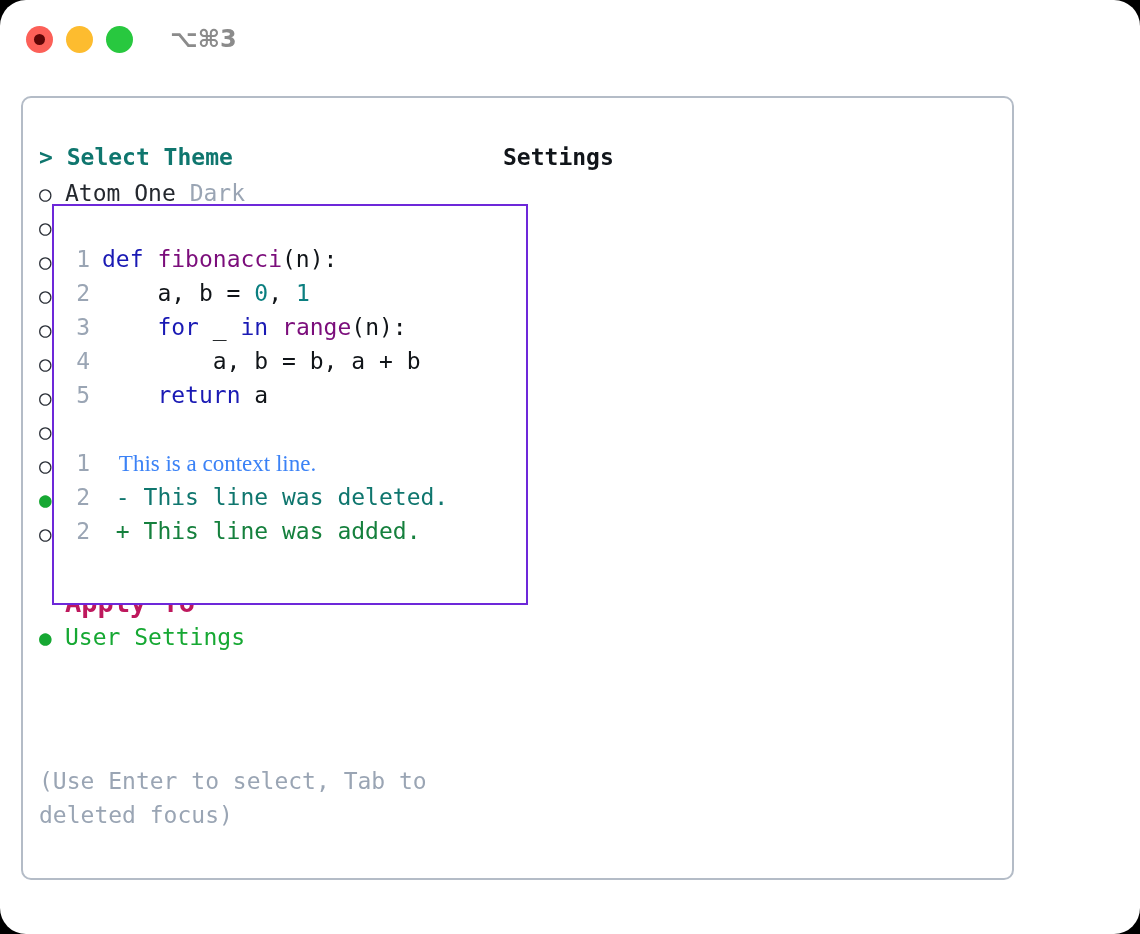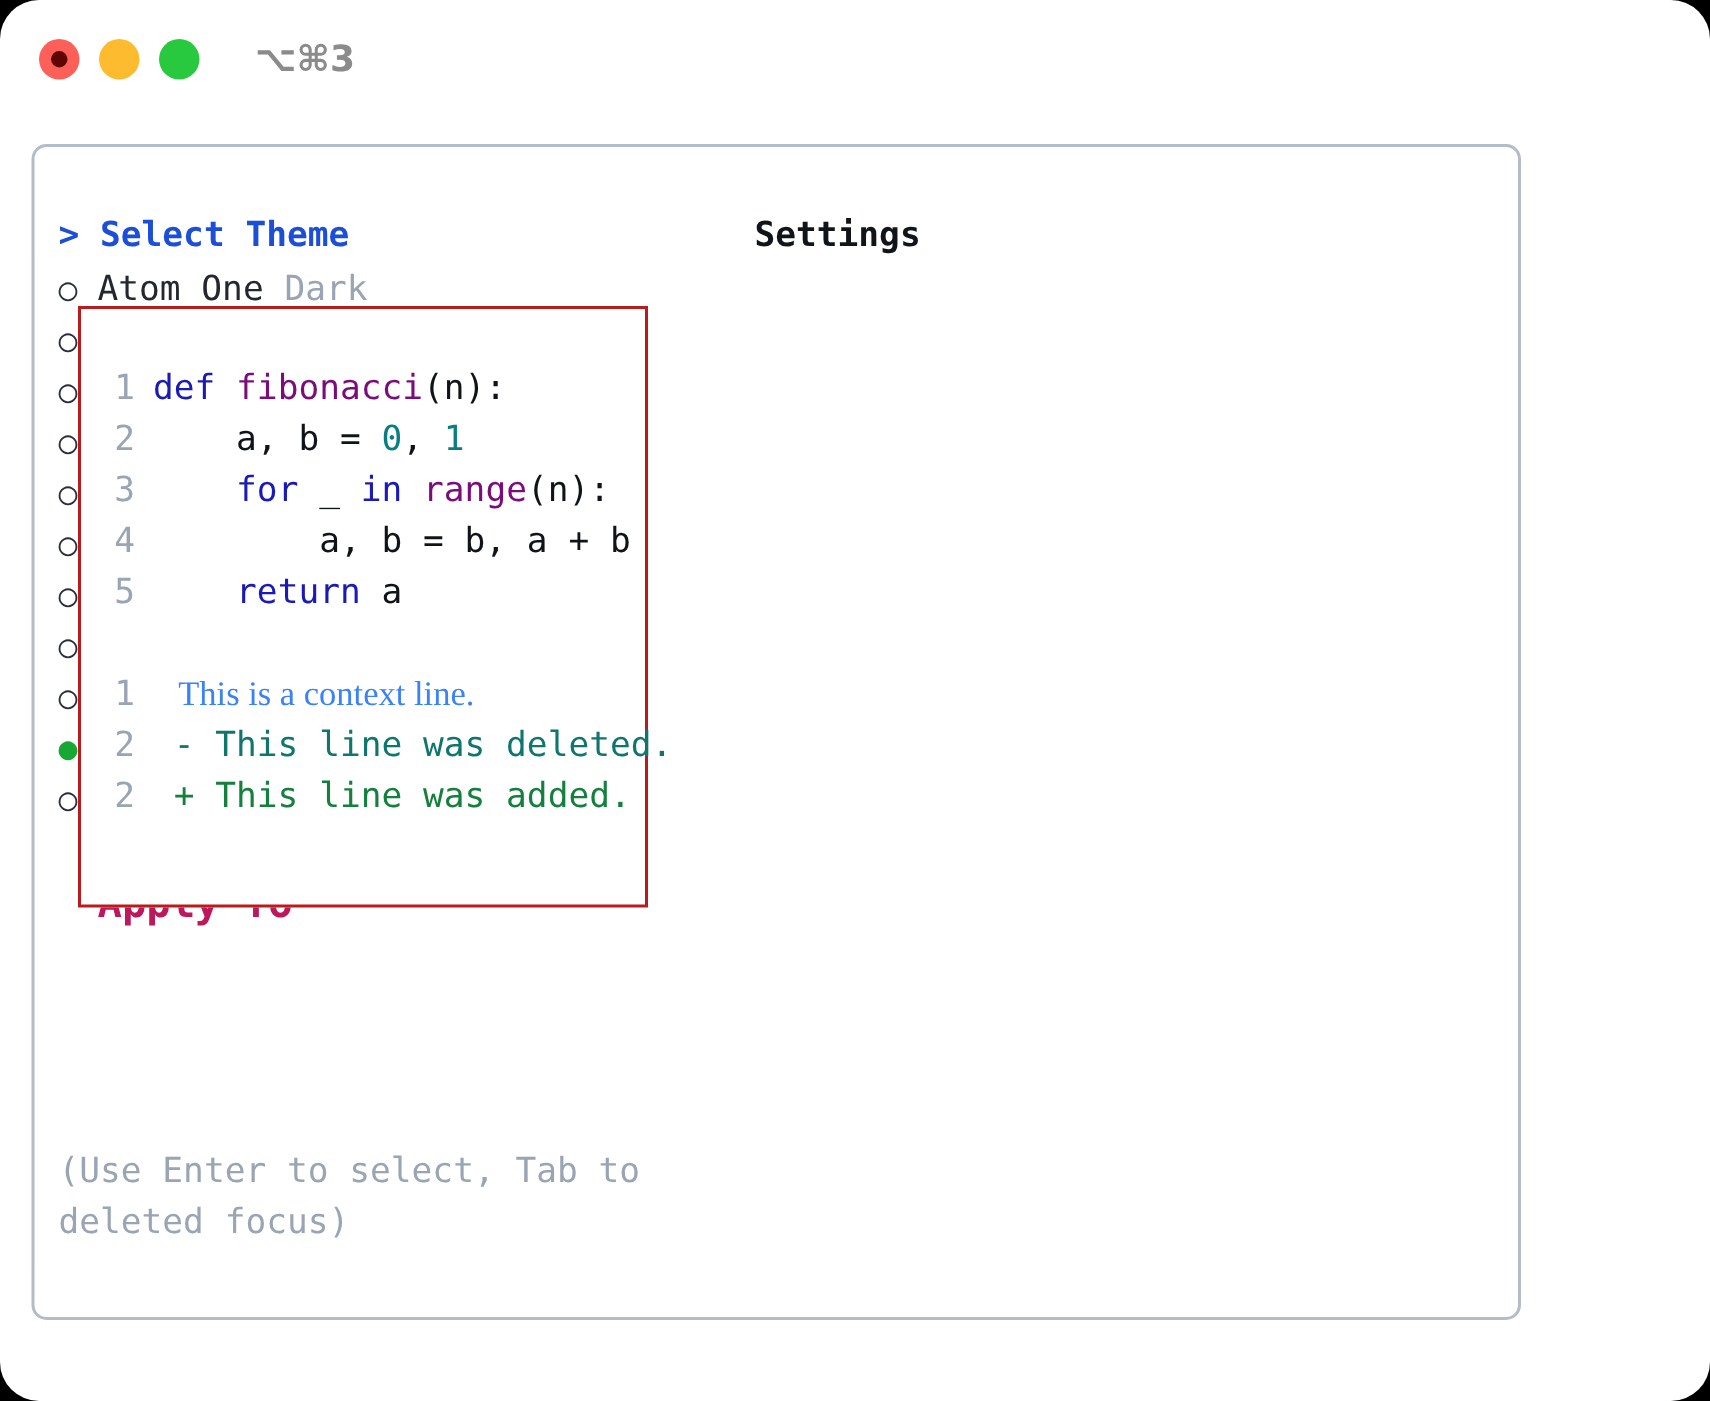--- a/index.html
+++ b/index.html
@@ -86,21 +86,21 @@
     width: 460px;
   }
   .row {
     height: 34px;
     line-height: 34px;
     white-space: pre;
     font-size: 23px;
   }
   #theme-header {
     font-weight: bold;
-    color: #1d4ed8;
+    color: #0f766e;
     font-size: 23px;
     height: 38px;
     line-height: 38px;
     white-space: pre;
   }
   .marker {
     display: inline-block;
     width: 26px;
     font-size: 21px;
   }
@@ -146,24 +146,24 @@
     font-weight: bold;
     color: #11151a;
     height: 38px;
     line-height: 38px;
     white-space: pre;
   }
   #preview-box {
     position: absolute;
     left: 29px;
     top: 106px;
-    width: 380px;
+    width: 476px;
     height: 401px;
     box-sizing: border-box;
-    border: 2px solid #b91c1c;
+    border: 2px solid #6d28d9;
     background: #ffffff;
   }
   #code-area {
     position: absolute;
     left: 12px;
     top: 36px;
     white-space: pre;
     font-size: 23px;
     line-height: 34px;
   }
@@ -208,20 +208,21 @@
           <div class="row"><span class="marker off">○</span><span class="item-label">GitHub</span><span class="item-cat"> Dark</span></div>
           <div class="row"><span class="marker off">○</span><span class="item-label">ANSI Light</span><span class="item-cat"> Light</span></div>
           <div class="row"><span class="marker off">○</span><span class="item-label">Ayu Light</span><span class="item-cat"> Light</span></div>
           <div class="row"><span class="marker off">○</span><span class="item-label">Default Light</span><span class="item-cat"> Light</span></div>
           <div class="row"><span class="marker off">○</span><span class="item-label">GitHub Light</span><span class="item-cat"> Light</span></div>
           <div class="row"><span class="marker on">●</span><span class="item-label selected">Google Code</span><span class="item-cat"> Light</span></div>
           <div class="row"><span class="marker off">○</span><span class="item-label">XCode</span><span class="item-cat"> Light</span></div>
         </div>
       <div id="apply-heading">Apply To</div>
       <div id="apply-items">
+          <div class="row"><span class="marker on">●</span><span class="item-label selected">User Settings</span></div>
         </div>
     </div>
 
     <div id="hint">(Use Enter to select, Tab to deleted focus)</div>
 
     <div id="preview-column">
       <div id="preview-title">Settings</div>
     </div>
 
     <div id="preview-box">

